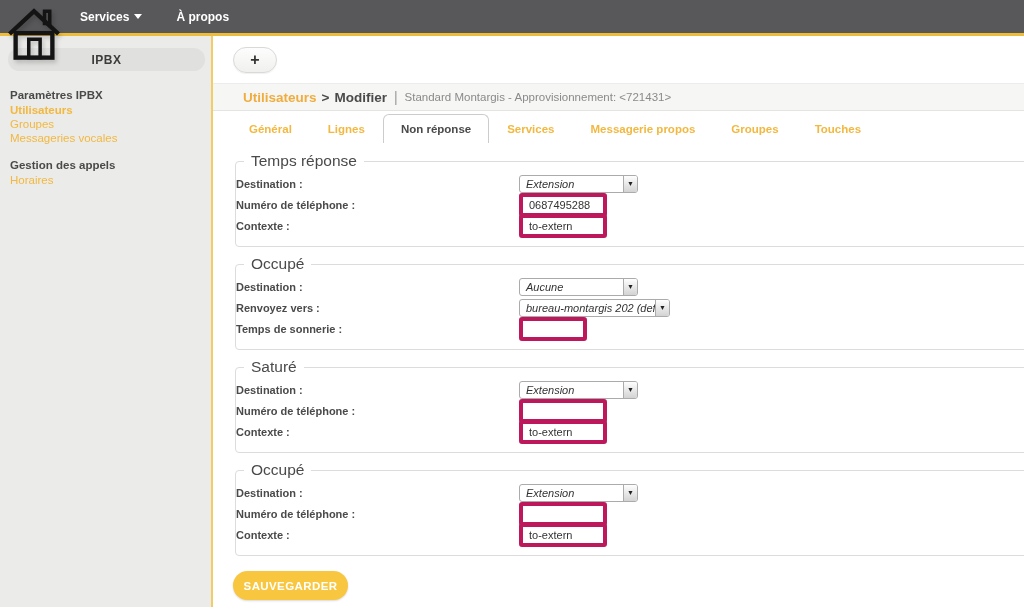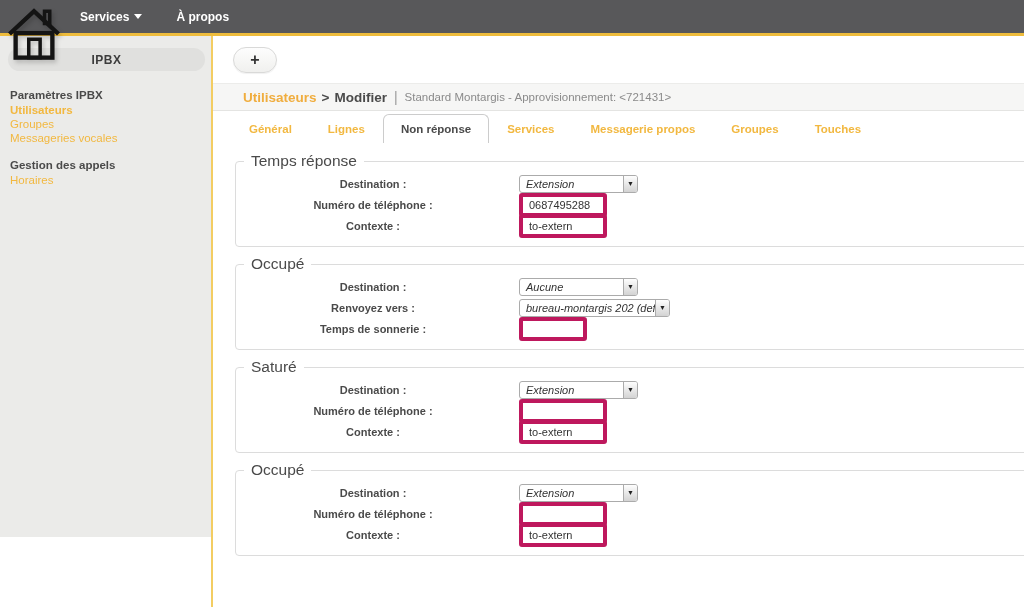--- a/index.html
+++ b/index.html
@@ -10,21 +10,21 @@
   .topbar { position:absolute; top:0; left:0; width:1024px; height:33px; background:#58585a; z-index:5; }
   .topnav { position:absolute; left:80px; top:0; height:33px; display:flex; align-items:center; gap:34px; }
   .topnav-item { color:#ffffff; font-size:12px; font-weight:bold; cursor:pointer; display:flex; align-items:center; gap:5px; }
   .caret-down { display:inline-block; width:0; height:0; border-left:4px solid transparent; border-right:4px solid transparent; border-top:5px solid #ffffff; }
   .accent-line { position:absolute; top:33px; left:0; width:1024px; height:3px; background:#eebc3c; z-index:5; }
 
   
   .logo { position:absolute; top:4px; left:6px; z-index:20; filter: drop-shadow(2px 3px 2px rgba(0,0,0,0.18)); }
 
   
-  .sidebar { position:absolute; top:36px; left:0; width:211px; height:501px; background:#ebebe9; z-index:1; }
+  .sidebar { position:absolute; top:36px; left:0; width:211px; height:571px; background:#ebebe9; z-index:1; }
   .sidebar-divider { position:absolute; top:36px; left:211px; width:2px; height:571px; background:#f3cd62; z-index:2; }
   .ipbx-pill { margin:12px 6px 0 8px; height:23px; border-radius:12px; background:#e0e0de; display:flex; align-items:center; justify-content:center; font-size:12px; font-weight:bold; color:#3c3c3c; letter-spacing:0.5px; }
   .nav { padding:18px 8px 0 10px; }
   .nav-heading { font-size:11.5px; font-weight:bold; color:#4a4a4a; margin:14px 0 3px 0; }
   .nav-group:first-child .nav-heading { margin-top:0; }
   .nav-item { font-size:11.5px; color:#f2b840; margin:1px 0; line-height:13px; cursor:pointer; }
   .nav-item.active { font-weight:bold; }
 
   
   .main { position:absolute; top:36px; left:213px; width:811px; height:571px; background:#ffffff; overflow:hidden; z-index:1; }
@@ -39,21 +39,21 @@
   .crumb-subtitle { color:#8a8a8a; font-size:11.5px; }
 
   .tabs { position:absolute; top:78px; left:18px; display:flex; height:30px; }
   .tab { padding:0 17px; height:29px; line-height:29px; font-size:11.5px; font-weight:bold; color:#f2b840; cursor:pointer; border:1px solid transparent; }
   .tab.active { background:#ffffff; color:#4a4a4a; border:1px solid #cccccc; border-bottom:none; border-radius:6px 6px 0 0; }
 
   .sections { position:absolute; top:116px; left:22px; width:820px; }
   fieldset.section { border:1px solid #dcdcdc; border-radius:4px; padding:3px 0 10px 0; margin-bottom:8px; }
   fieldset.section legend { margin-left:8px; padding:0 7px; font-size:15.5px; color:#4a4a4a; }
   .row { display:flex; align-items:center; height:21px; }
-  .row .lbl { width:283px; text-align:center; padding-right:9px; font-size:11px; font-weight:bold; color:#4a4a4a; }
+  .row .lbl { width:283px; text-align:left; padding-right:9px; font-size:11px; font-weight:bold; color:#4a4a4a; }
 
   .sel { display:inline-flex; height:18px; border:1px solid #ababab; border-radius:3px; background:#ffffff; cursor:pointer; overflow:hidden;font-style:italic; }
   .sel .val { padding:0 6px; font-size:11px; line-height:16px; color:#333; width:103px; white-space:nowrap; overflow:hidden; }
   .sel.wide .val { width:135px; }
   .sel .arrow { width:14px; border-left:1px solid #ababab; background:linear-gradient(#fefefe,#d3d3d3); display:flex; align-items:center; justify-content:center; font-size:7px; color:#222; }
 
   input.txt { width:88px; height:18px; border:4px solid #be185d; border-radius:3px; font-family:"Liberation Sans",sans-serif; font-size:11px; color:#333; padding:8px 6px; outline:none; }
   input.txt.small { width:68px; }
 
   .save-btn { position:absolute; top:535px; left:20px; width:115px; height:29px; border-radius:15px; border:none; background:#f9c63f; color:#ffffff; font-family:"Liberation Sans",sans-serif; font-size:11.5px; font-weight:bold; letter-spacing:0.4px; cursor:pointer; box-shadow:0 1px 2px rgba(0,0,0,0.15); }
@@ -192,13 +192,14 @@
           <span class="lbl">Numéro de téléphone :</span>
           <input class="txt" type="text" style="">
         </div>
         <div class="row">
           <span class="lbl">Contexte :</span>
           <input class="txt" type="text" value="to-extern" style="">
         </div>
       </fieldset>
     </div>
 
+  <button class="save-btn">SAUVEGARDER</button>
 </div>
 
 </body></html>

